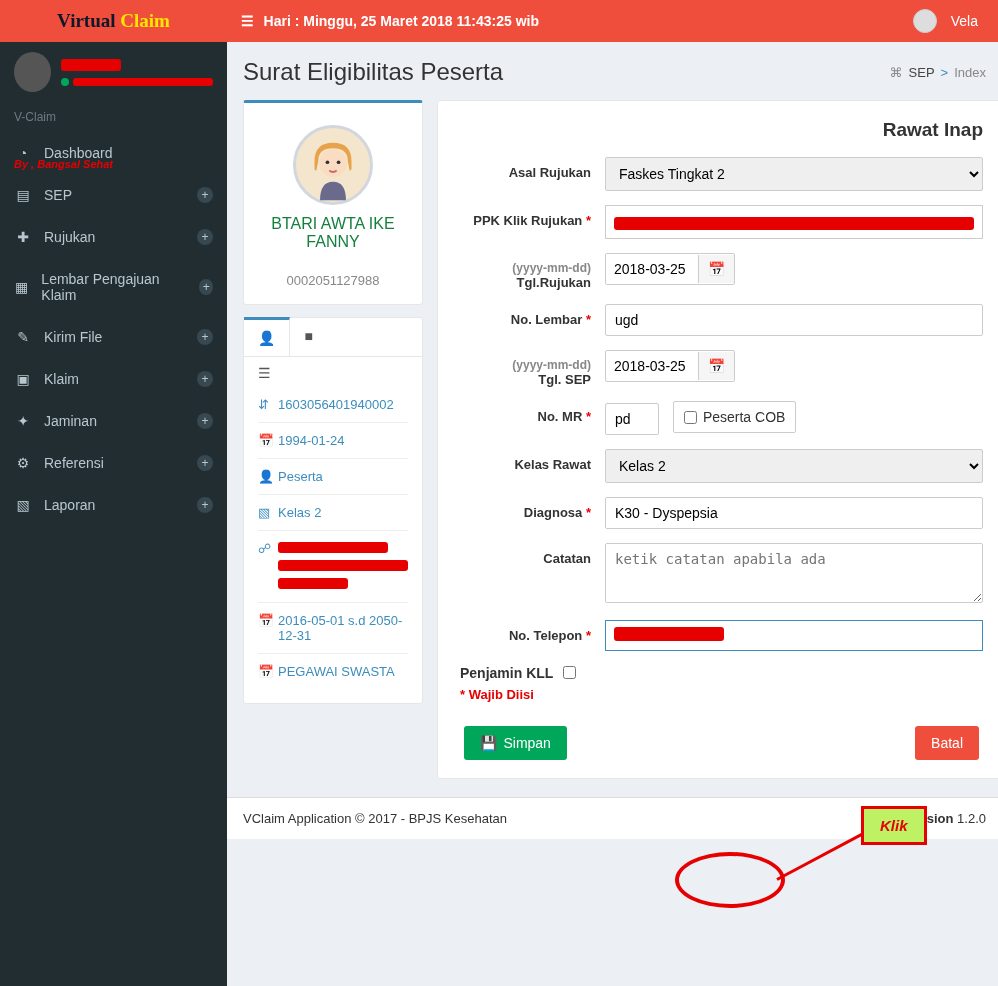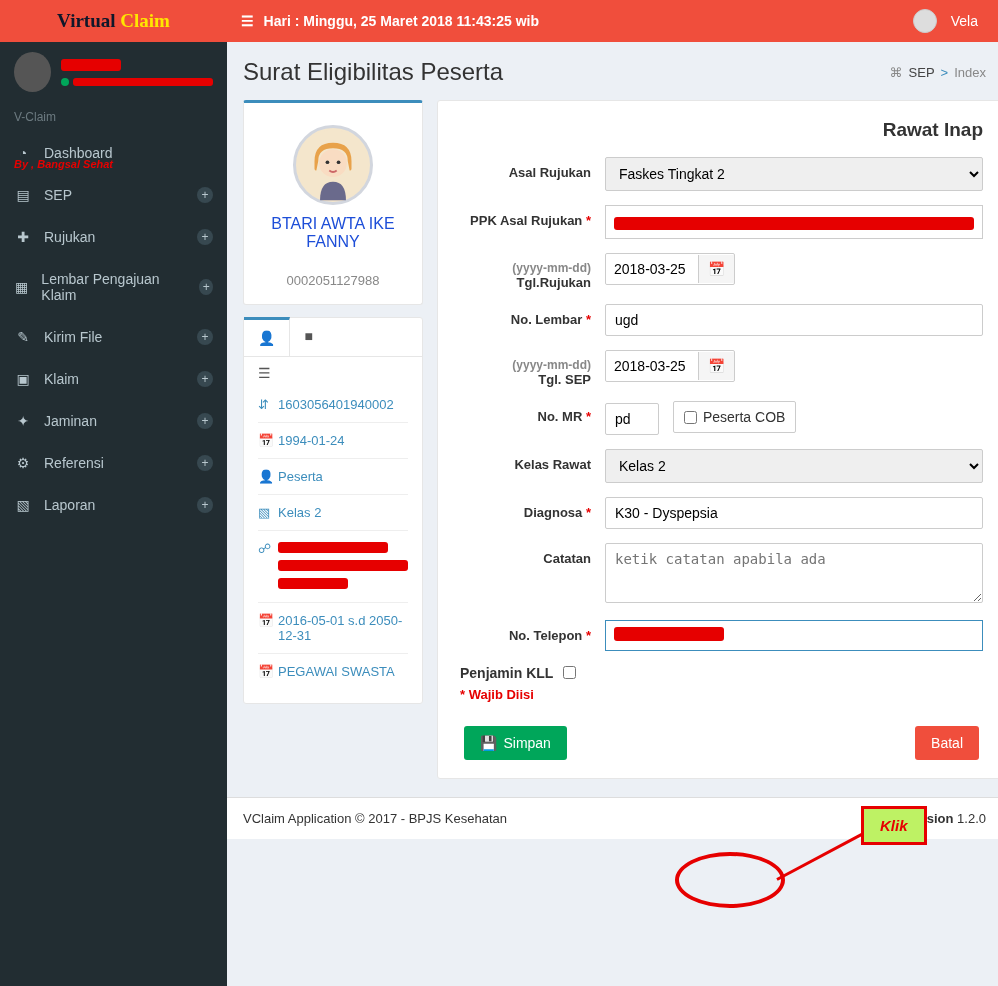--- a/index.html
+++ b/index.html
@@ -33,21 +33,21 @@
 .page-header { display: flex; align-items: center; justify-content: space-between; margin-bottom: 14px; }
 .page-header h1 { font-size: 24px; font-weight: 400; color: #333; }
 .breadcrumb { font-size: 13px; color: #888; display: flex; align-items: center; gap: 6px; }
 .breadcrumb a { color: #444; text-decoration: none; }
 .row { display: flex; gap: 14px; }
 .card { background: #fff; border: 1px solid #e6e6e6; border-radius: 3px; }
 .left-col { width: 180px; }
 .profile-card { padding: 16px; text-align: center; border-top: 3px solid #3c8dbc; }
 .avatar-big { width: 80px; height: 80px; border-radius: 50%; margin: 6px auto 10px; border: 3px solid #d2d6de; background: #f4e6cc; display: flex; align-items: center; justify-content: center; }
 .avatar-big svg { width: 74px; height: 74px; }
-.profile-name { font-size: 16px; font-weight: 500; color: #1d4ed8; }
+.profile-name { font-size: 16px; font-weight: 500; color: #15803d; }
 .profile-id { color: #888; font-size: 13px; margin-top: 22px; }
 .tabs-card { margin-top: 12px; }
 .tabs-hdr { display: flex; border-bottom: 1px solid #e6e6e6; }
 .tabx { padding: 10px 14px; cursor: pointer; color: #555; }
 .tabx.active { border-top: 3px solid #3c8dbc; border-right: 1px solid #e6e6e6; background: #fff; margin-top: -1px; }
 .tabs-body { padding: 6px 14px 14px; }
 .detail-line { padding: 10px 0; border-top: 1px solid #eee; color: #3c8dbc; font-size: 13px; display: flex; align-items: flex-start; gap: 6px; }
 .detail-line:first-child { border-top: none; }
 .detail-line .lk { color: #3c8dbc; cursor: pointer; }
 .ic { color: #3c8dbc; width: 14px; display: inline-block; }
@@ -249,21 +249,21 @@
       <div class="main-col">
         <div class="card form-card">
           <div class="form-title">Rawat Inap</div>
 
           <div class="form-row">
             <div class="lbl">Asal Rujukan</div>
             <div class="fld"><select><option>Faskes Tingkat 2</option></select></div>
           </div>
 
           <div class="form-row">
-            <div class="lbl"><span>PPK Asal Rujukan</span> <span class="req">*</span></div>
+            <div class="lbl"><span>PPK Klik Rujukan</span> <span class="req">*</span></div>
             <div class="fld">
                 <div style="border:1px solid #ccc; padding:8px;"><span class="redact-field"></span></div>
               </div>
           </div>
 
           <div class="form-row">
             <div class="lbl"><span class="hint">(yyyy-mm-dd)</span><span>Tgl.Rujukan</span></div>
             <div class="fld">
               <div class="date-input">
                 <input type="text" value="2018-03-25" style="">

